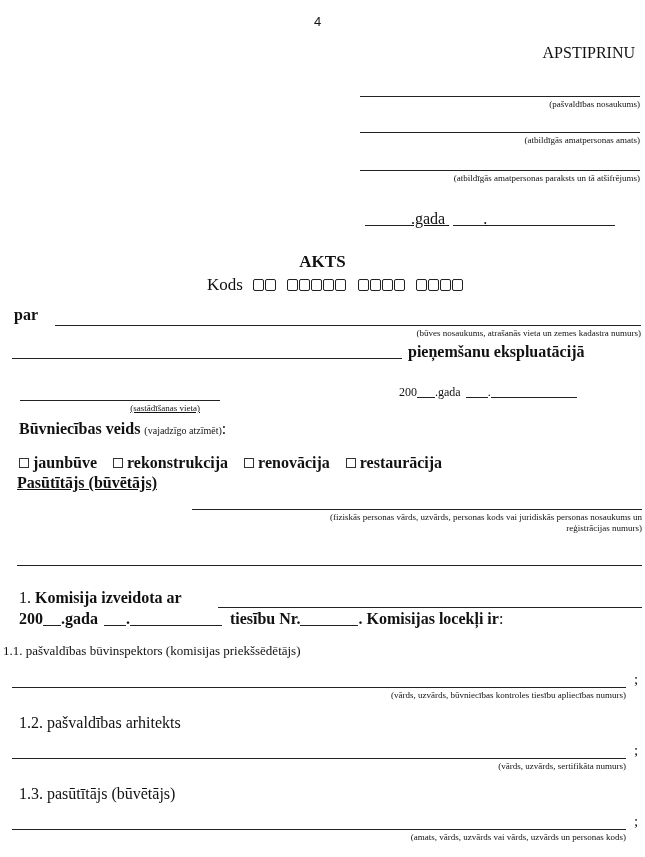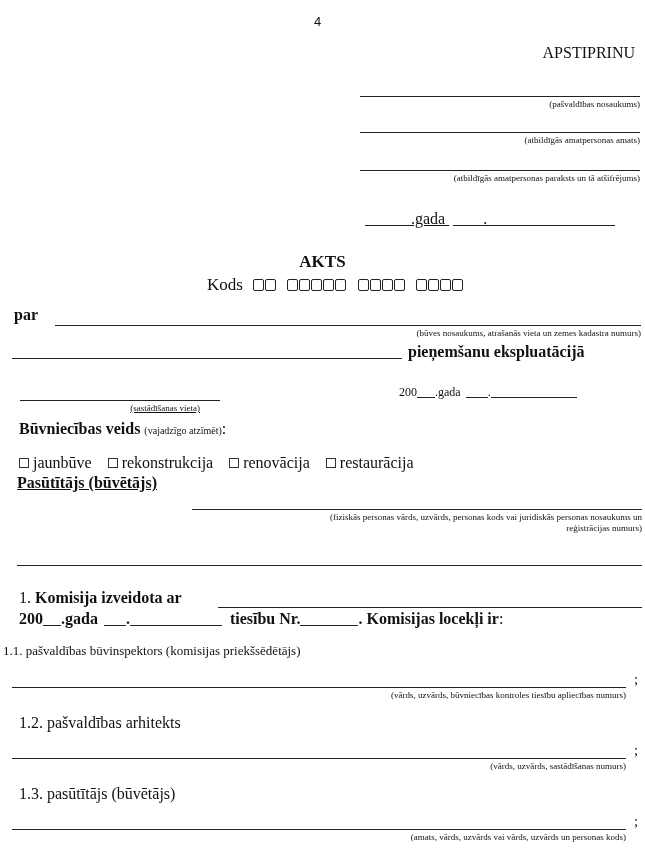--- a/index.html
+++ b/index.html
@@ -59,21 +59,21 @@
 
 <div class="abs" style="left:399px; top:383px; font-size:12px;">
   <span>200</span><span class="u" style="width:18px;"></span><span>.gada</span>
   <span class="u" style="width:22px; margin-left:2px;"></span>.<span class="u" style="width:86px;"></span>
 </div>
 
 <div class="abs" style="left:19px; top:420px; font-size:16px;text-align:center;">
   <span class="b">Būvniecības veids</span>
   <span style="font-size:10px;">(vajadzīgo atzīmēt)</span><span>:</span>
 </div>
-<div class="abs" style="left:19px; top:454px; font-size:16px;">
+<div class="abs" style="left:19px; top:454px; font-size:16px;font-weight:bold;">
   <span class="opt"><span class="chk"></span><span>jaunbūve</span></span>
   <span class="opt"><span class="chk"></span><span>rekonstrukcija</span></span>
   <span class="opt"><span class="chk"></span><span>renovācija</span></span>
   <span class="opt"><span class="chk"></span><span>restaurācija</span></span>
 </div>
 
 <div class="abs b" style="left:17px; top:474px; font-size:16px;text-decoration:underline;">Pasūtītājs (būvētājs)</div>
 <div class="line" style="left:192px; width:450px; top:509px;"></div>
 <div class="cap" style="left:192px; width:450px; top:512px;">(fiziskās personas vārds, uzvārds, personas kods vai juridiskās personas nosaukums un</div>
 <div class="cap" style="left:192px; width:450px; top:523px;">reģistrācijas numurs)</div>
@@ -92,18 +92,18 @@
 </div>
 
 <div class="abs" style="left:3px; top:643px; font-size:13px;">1.1. pašvaldības būvinspektors (komisijas priekšsēdētājs)</div>
 <div class="line" style="left:12px; width:614px; top:687px;"></div>
 <div class="semi" style="left:634px; top:671px;">;</div>
 <div class="cap" style="left:12px; width:614px; top:690px;">(vārds, uzvārds,  būvniecības kontroles tiesību apliecības numurs)</div>
 
 <div class="abs" style="left:19px; top:714px; font-size:16px;">1.2. pašvaldības arhitekts</div>
 <div class="line" style="left:12px; width:614px; top:758px;"></div>
 <div class="semi" style="left:634px; top:742px;">;</div>
-<div class="cap" style="left:12px; width:614px; top:761px;">(vārds, uzvārds, sastādīšanas numurs)</div>
+<div class="cap" style="left:12px; width:614px; top:761px;">(vārds, uzvārds, sertifikāta numurs)</div>
 
 <div class="abs" style="left:19px; top:785px; font-size:16px;">1.3. pasūtītājs (būvētājs)</div>
 <div class="line" style="left:12px; width:614px; top:829px;"></div>
 <div class="semi" style="left:634px; top:813px;">;</div>
 <div class="cap" style="left:12px; width:614px; top:832px;">(amats, vārds, uzvārds vai vārds, uzvārds un personas kods)</div>
 
 </body></html>

